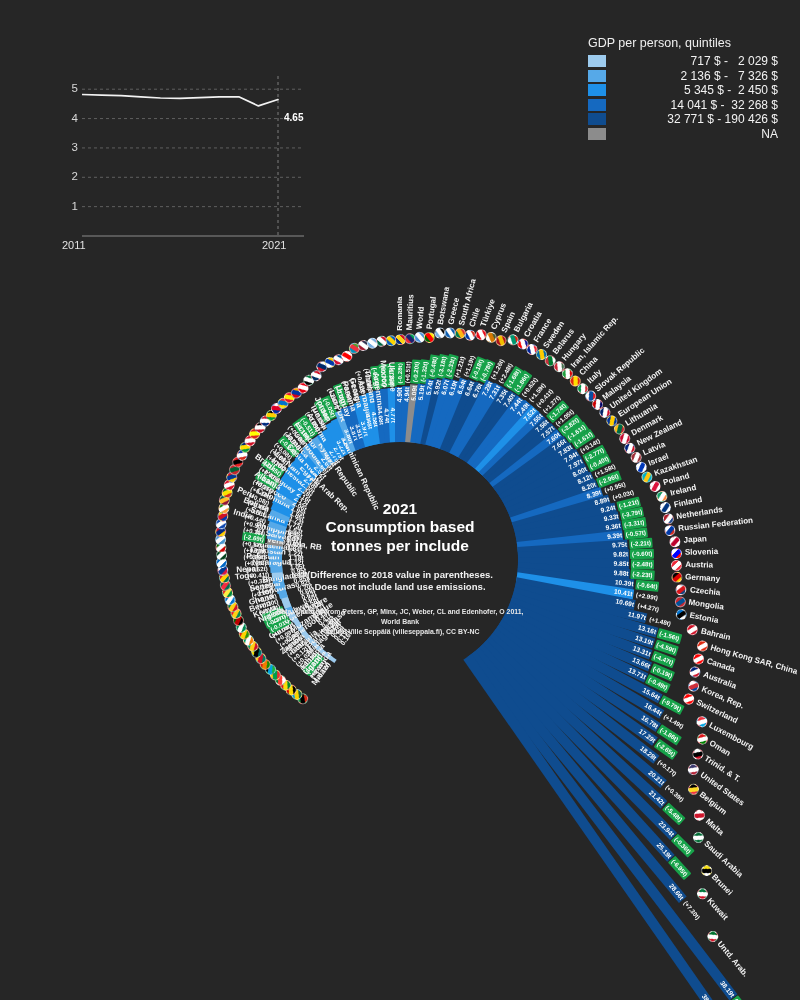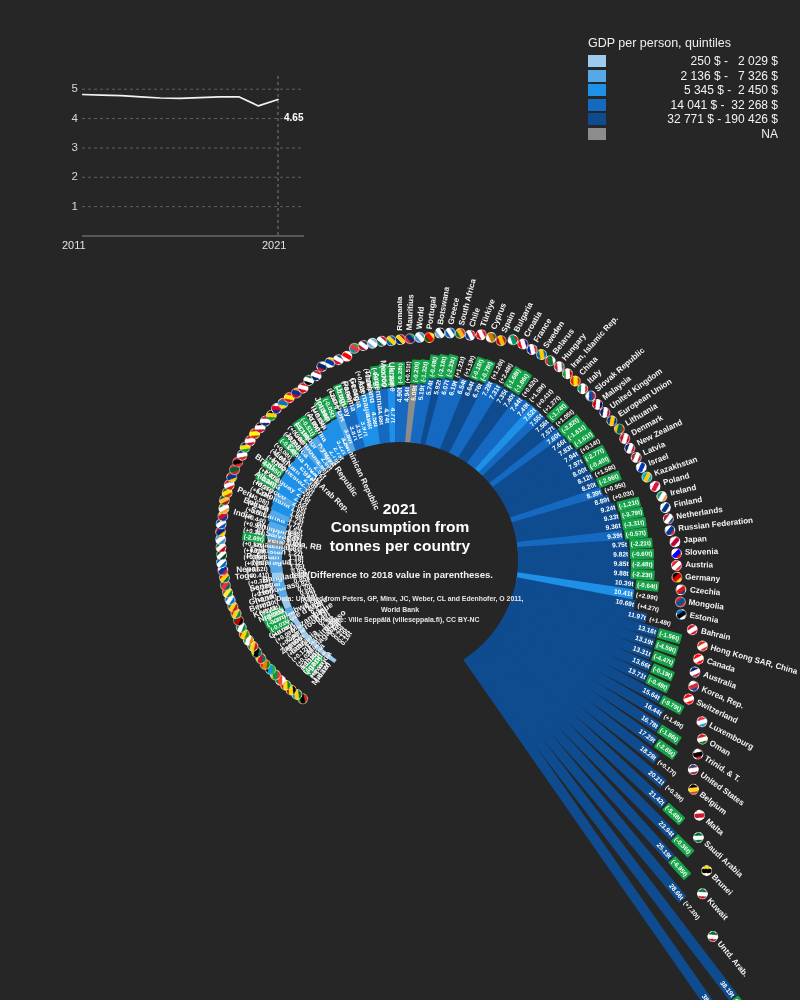--- a/index.html
+++ b/index.html
@@ -80,21 +80,21 @@
       <div class="lc-xlab" style="left:180px;top:163px">2021</div>
       <div class="lc-end" style="left:202px;top:36px">4.65</div>
     </div>
   </div>
 
   <div class="legend">
     <div class="legend-title">GDP per person, quintiles</div>
     <div id="legend-rows">
         <div class="legend-row">
           <div class="legend-sw" style="background: rgb(157, 203, 238);"></div>
-          <div class="legend-txt">250 $ -   2 029 $</div>
+          <div class="legend-txt">717 $ -   2 029 $</div>
         </div>
         <div class="legend-row">
           <div class="legend-sw" style="background: rgb(86, 169, 232);"></div>
           <div class="legend-txt">2 136 $ -   7 326 $</div>
         </div>
         <div class="legend-row">
           <div class="legend-sw" style="background: rgb(30, 144, 232);"></div>
           <div class="legend-txt">5 345 $ -  2 450 $</div>
         </div>
         <div class="legend-row">
@@ -940,24 +940,25 @@
         </div>
         <div class="spoke" style="transform: rotate(55.14deg);">
           <div class="bar" style="left: 118px; width: 431.547px; background: rgb(15, 76, 143);"></div>
           <div class="val" style="color: rgb(255, 255, 255); left: 513.547px; width: 34px; text-align: right;">38.19t</div>
         </div>
       </div>
   </div>
 
   <div class="center">
     <div class="c-year">2021</div>
-    <div class="c-main">Consumption from</div>
-    <div class="c-main">tonnes per country</div>
+    <div class="c-main">Consumption based</div>
+    <div class="c-main">tonnes per include</div>
     <div class="c-note">
       <div>(Difference to 2018 value in parentheses.</div>
+      <div>Does not include land use emissions.</div>
     </div>
     <div class="c-src">
       <div>Data: Updated from Peters, GP, Minx, JC, Weber, CL and Edenhofer, O 2011,</div>
       <div>World Bank</div>
       <div>Picture: Ville Seppälä (villeseppala.fi), CC BY-NC</div>
     </div>
   </div>
 
 </div>
 

